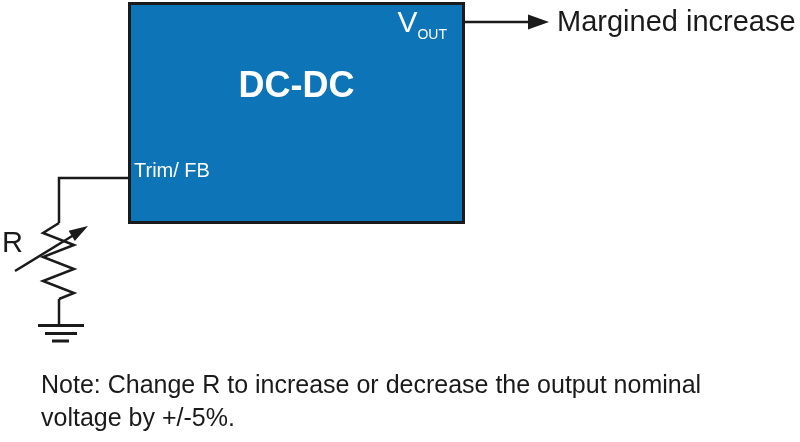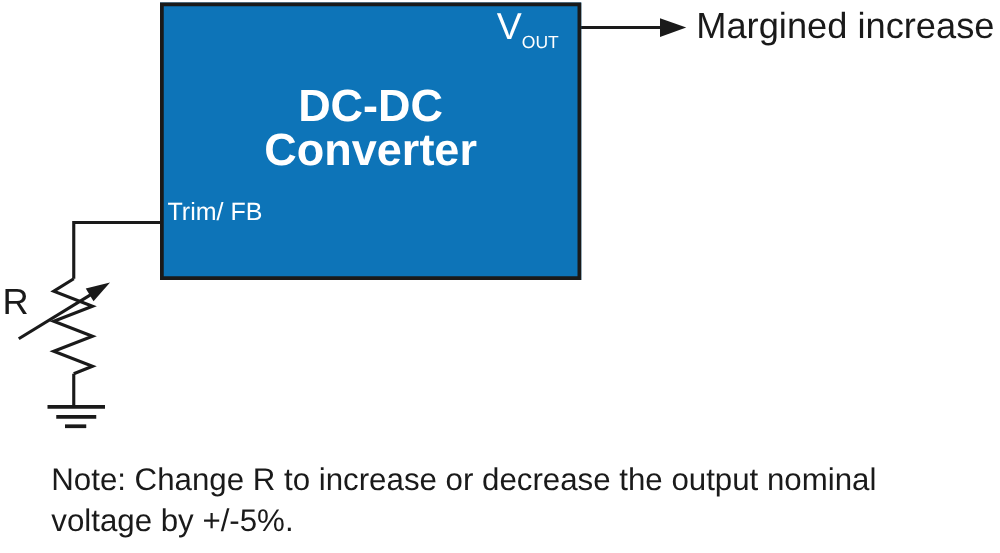--- a/index.html
+++ b/index.html
@@ -121,21 +121,20 @@
       <line class="gnd-line" x1="52" y1="341" x2="69" y2="341"></line>
     </g>
   </svg>
 
   <div class="block">
     <div class="vout">
       <span>V</span><span class="sub">OUT</span>
     </div>
     <div class="block-title">
       <div>DC-DC</div>
-      <div>Converter</div>
     </div>
     <div class="trim-label">Trim/ FB</div>
   </div>
 
   <div class="margined-label">Margined increase</div>
 
   <div class="r-label">R</div>
 
   <div class="note">
     <div>Note: Change R to increase or decrease the output nominal</div>

